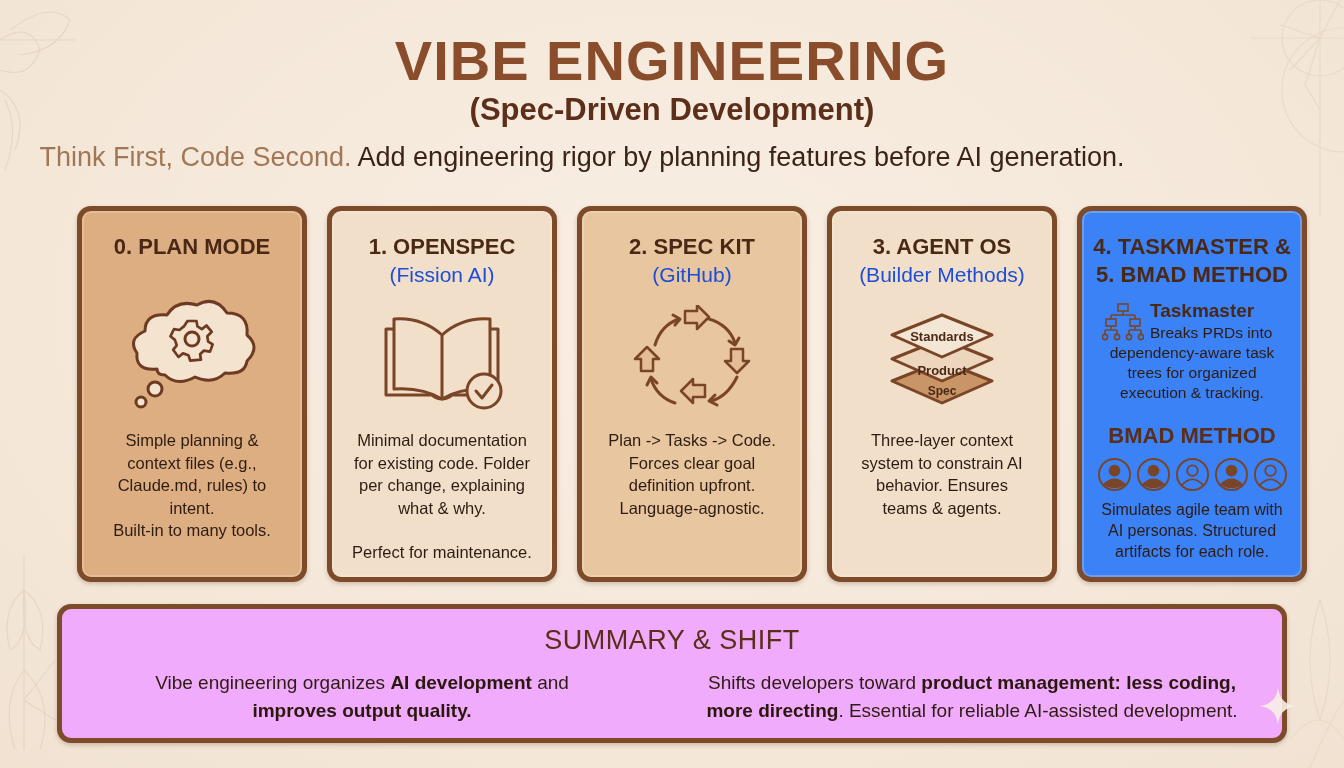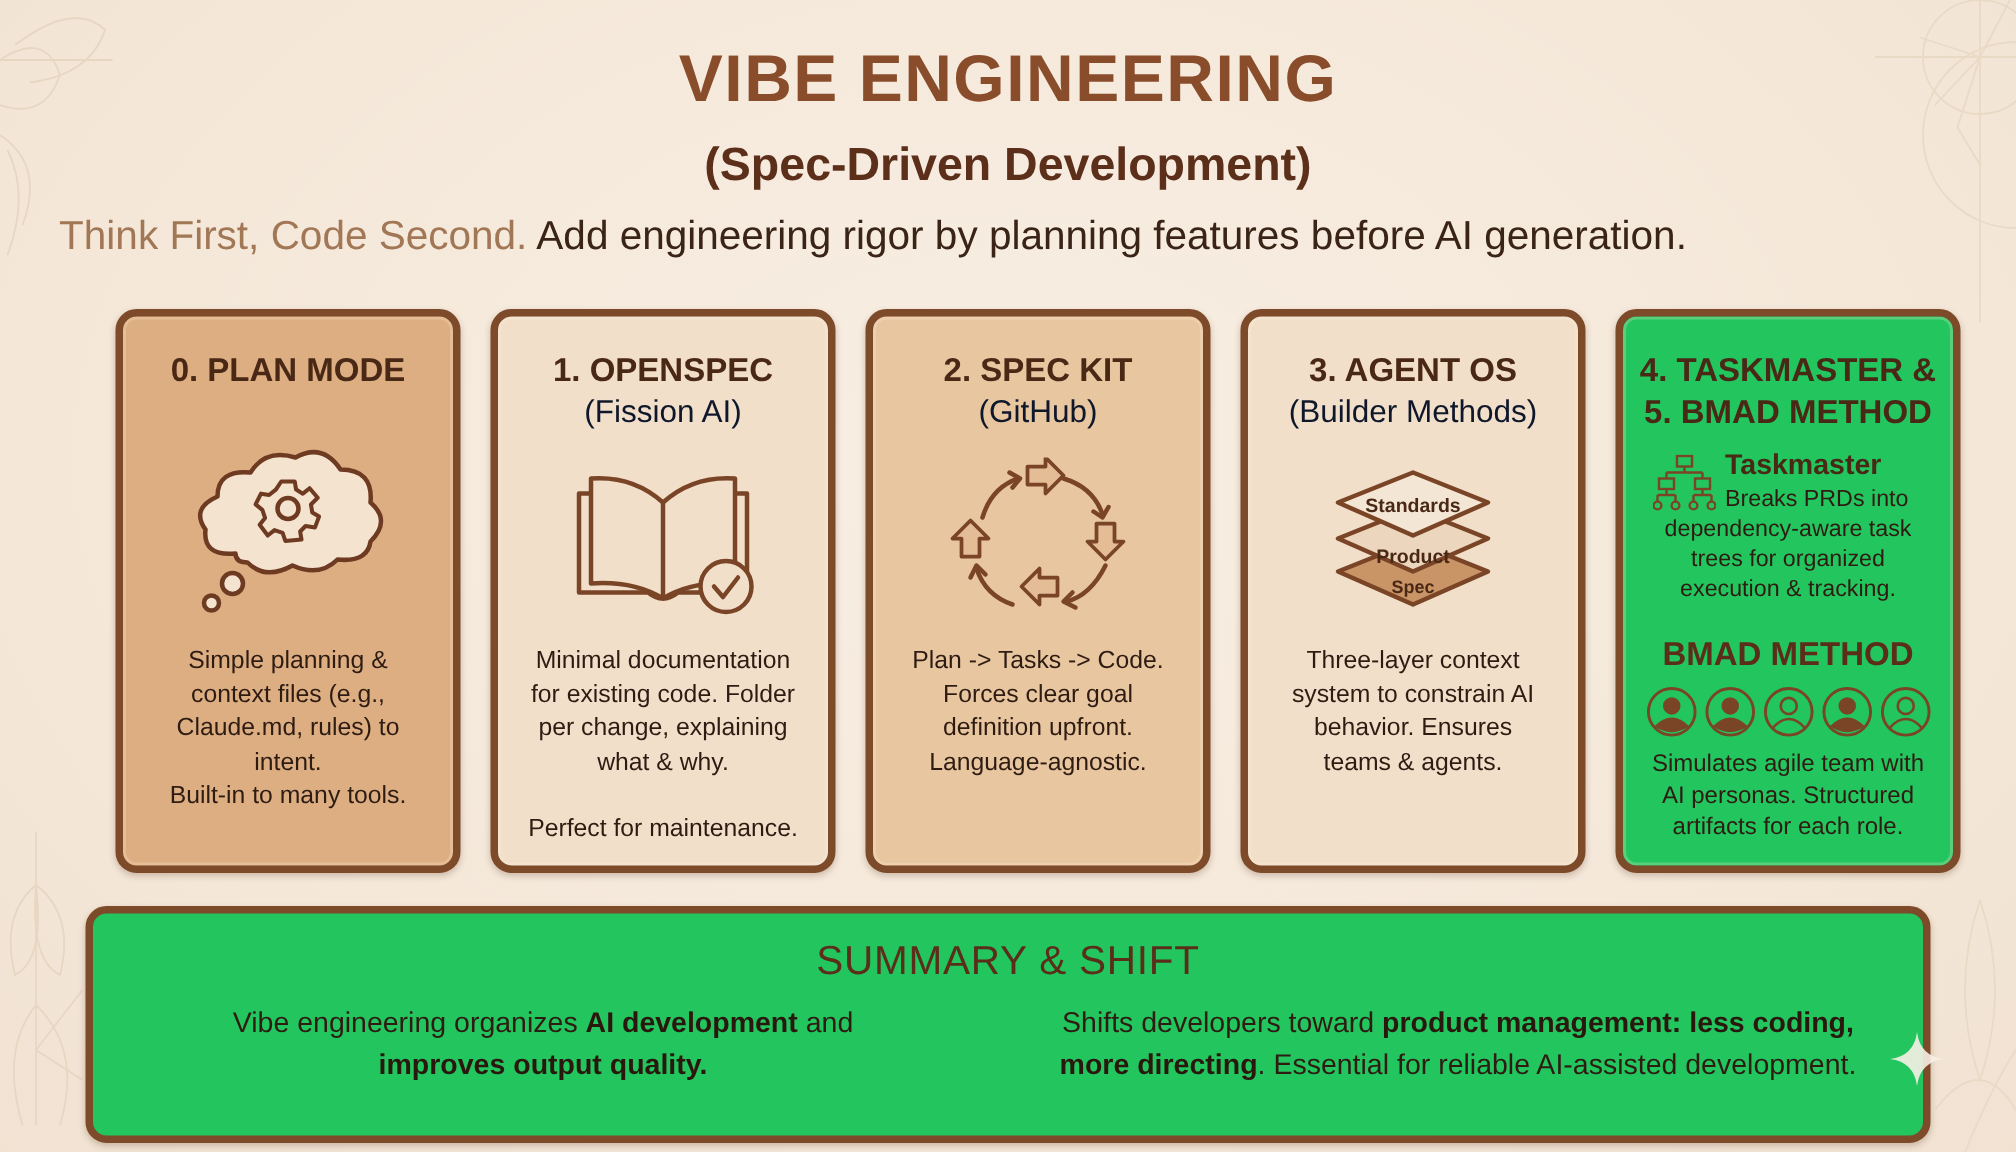--- a/index.html
+++ b/index.html
@@ -7,21 +7,21 @@
   body {
     background: #f6ebdf;
     background: radial-gradient(ellipse at 50% 40%, #f8eee3 0%, #f4e7d8 70%, #f1e2d2 100%);
     font-family: "Liberation Sans", "DejaVu Sans", sans-serif;
     color: #3a2417;
     position: relative;
   }
   .deco { position: absolute; pointer-events: none; }
   .title {
     position: absolute; top: 28px; left: 0; width: 1344px;
-    text-align: center; font-size: 44px; font-weight: bold;
+    text-align: center; font-size: 56px; font-weight: bold;
     color: #8a4d2c; letter-spacing: 1px;
   }
   .subtitle {
     position: absolute; top: 92px; left: 0; width: 1344px;
     text-align: center; font-size: 31px; font-weight: bold; color: #5c2f1b;
   }
   .tagline {
     position: absolute; top: 142px; left: 0; width: 1164px;
     text-align: center; font-size: 27px; color: #3a2417;
   }
@@ -29,34 +29,34 @@
 
   .card {
     position: absolute; top: 206px; width: 230px; height: 376px;
     border: 5px solid #7d4a2a; border-radius: 14px;
     box-shadow: 0 2px 4px rgba(90,50,25,0.25), inset 0 0 0 2px rgba(255,240,220,0.25);
     text-align: center; padding-top: 22px; margin-left: 20px;
   }
   .card.dark { background: #dcae82; }
   .card.light { background: #f1dfca; }
   .card.mid { background: #e8c6a0; }
-  .card.mid2 { background: #22c55e; }
+  .card.mid2 { background: #3b82f6; }
   .card-h {
     font-size: 22px; font-weight: bold; color: #4a2816; line-height: 28px;
   }
-  .card-sub { font-size: 21px; color: #0f172a; line-height: 28px; }
+  .card-sub { font-size: 21px; color: #1d4ed8; line-height: 28px; }
   .card-icon { display: block; margin: 0 auto; }
   .card-body {
     position: absolute; left: 8px; right: 8px;
     font-size: 16.5px; line-height: 22.5px; color: #2e1c12;
   }
 
   .summary {
-    position: absolute; left: 57px; top: 604px; width: 1230px; height: 158px;
-    background: #22c55e; border: 5px solid #7d4a2a; border-radius: 14px;
+    position: absolute; left: 57px; top: 604px; width: 1230px; height: 139px;
+    background: #f0abfc; border: 5px solid #7d4a2a; border-radius: 14px;
     box-shadow: 0 2px 4px rgba(90,50,25,0.25);
   }
   .summary-h {
     position: absolute; top: 16px; left: 0; width: 100%; text-align: center;
     font-size: 27px; color: #5a2e19; font-weight: normal; letter-spacing: 0.5px;
   }
   .summary-col {
     position: absolute; top: 60px; text-align: center;
     font-size: 19px; line-height: 28px; color: #2e1c12;
   }

